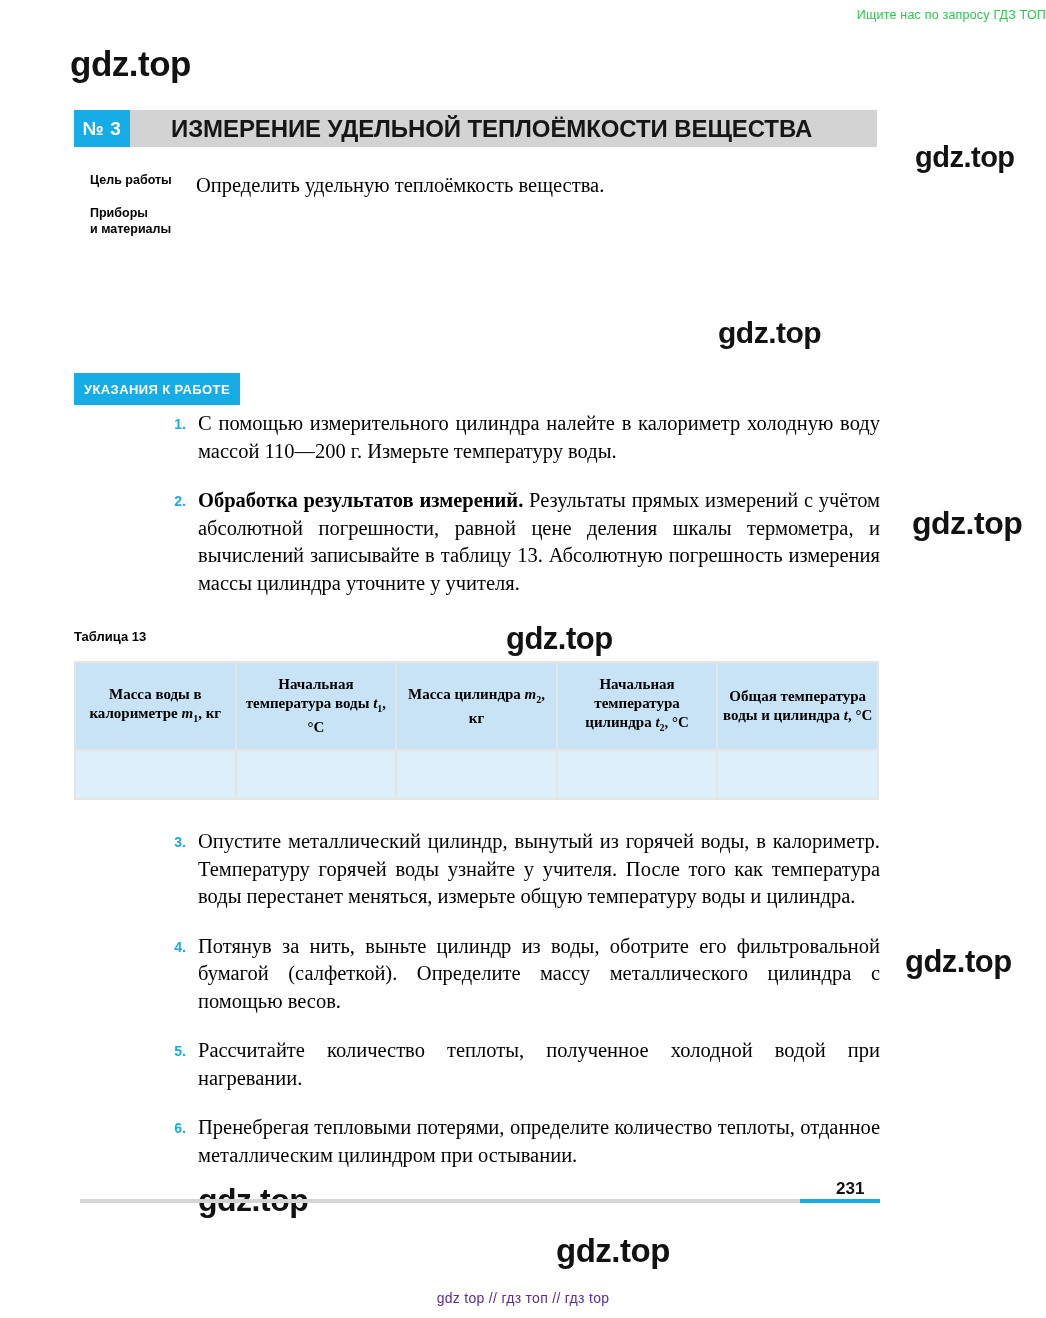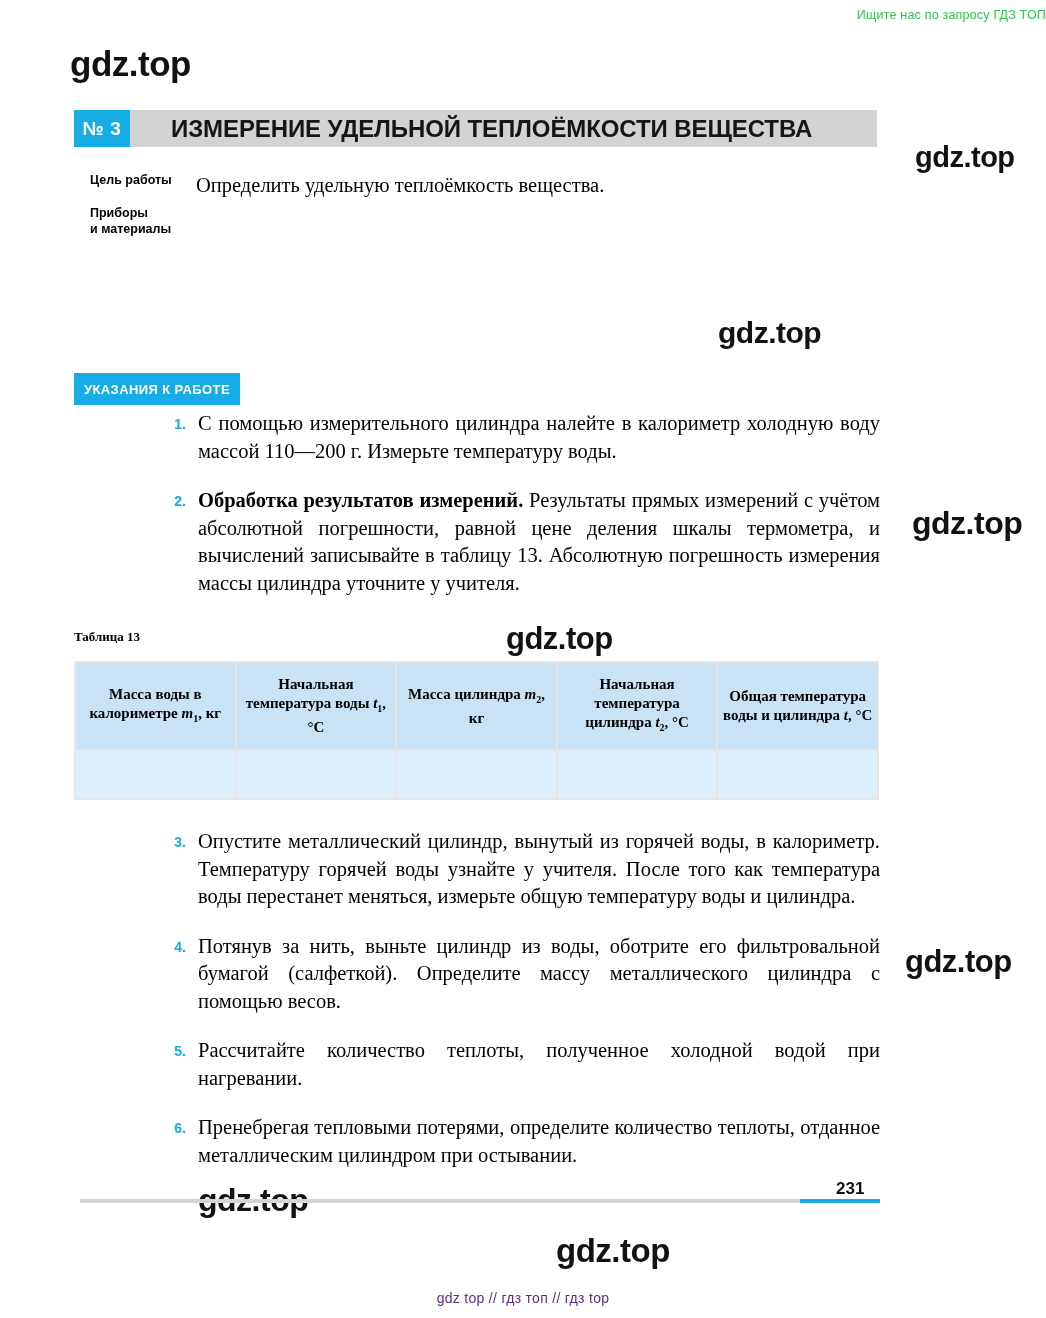--- a/index.html
+++ b/index.html
@@ -167,21 +167,21 @@
     font-size: 14px;
     color: #16ace5;
   }
   .step b { font-weight: bold; }
 
   
   .table-caption {
     position: absolute;
     left: 74px;
     top: 629px;
-    font-family: Liberation Serif, serif;
+    font-family: Liberation Sans, sans-serif;
     font-weight: bold;
     font-size: 13px;
     color: #000;
   }
   .tbl {
     position: absolute;
     left: 74px;
     top: 661px;
     width: 805px;
     border-collapse: separate;

